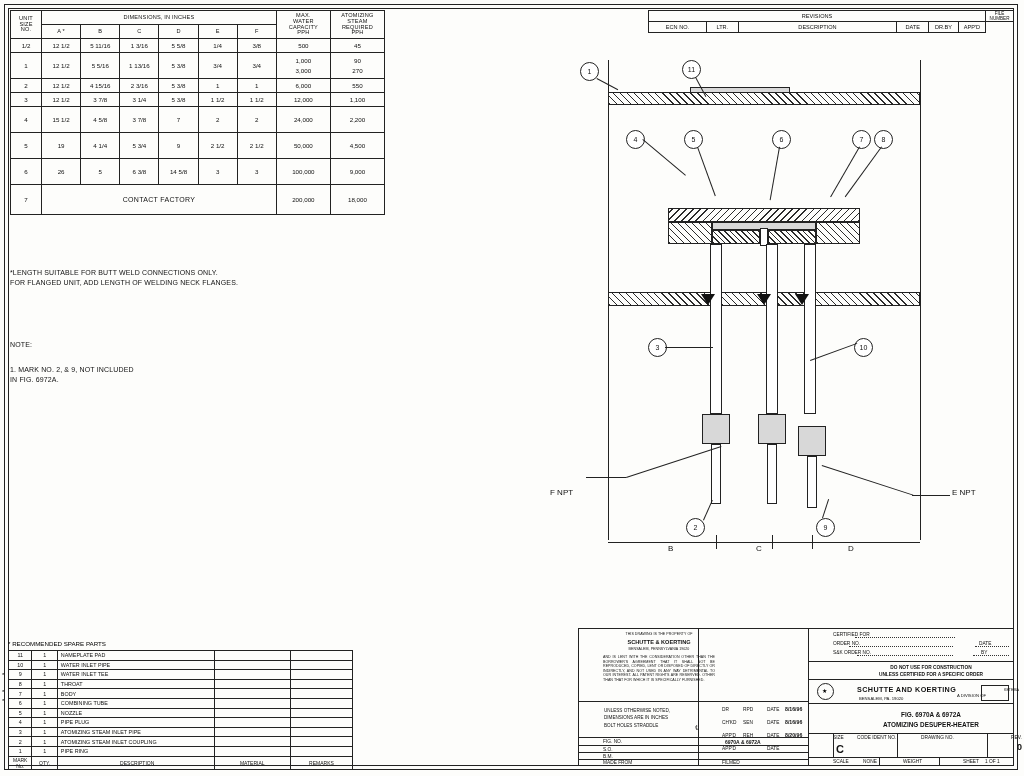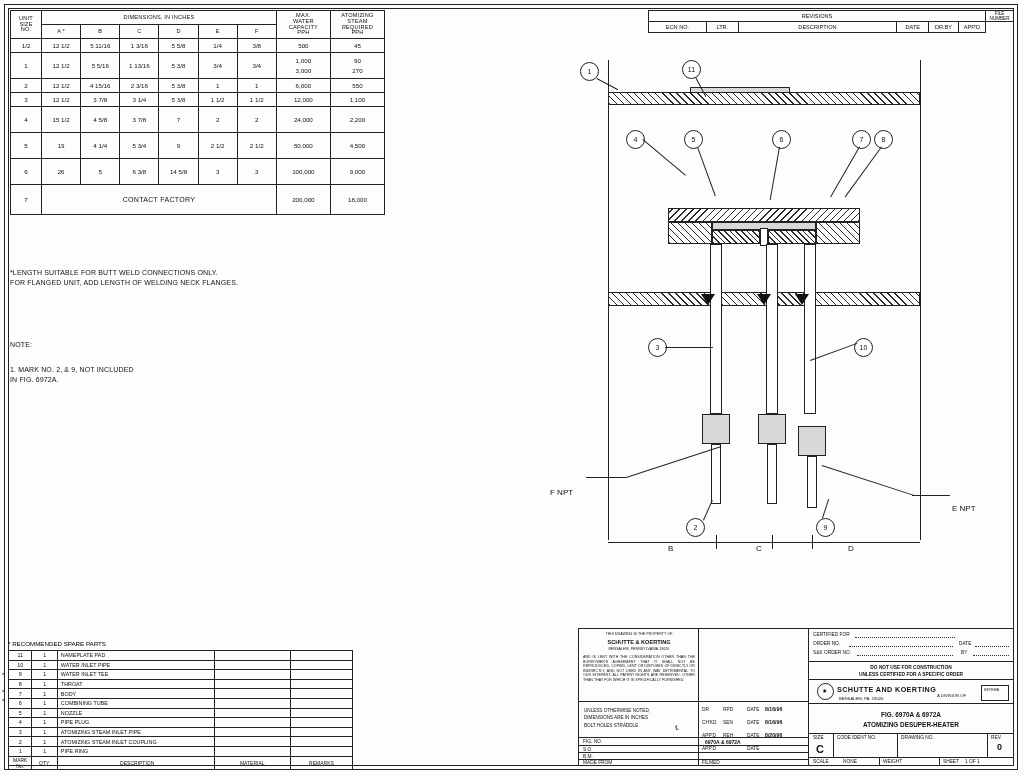--- a/index.html
+++ b/index.html
@@ -68,21 +68,21 @@
   .solidgray{background:#d8d8d8;}
   .out{border:1px solid #222;box-sizing:border-box;}
 
   
   #title-block{position:absolute;left:578px;top:628px;width:436px;height:138px;border:1px solid #222;box-sizing:border-box;font-size:5.4px;}
   .tb-cell{position:absolute;box-sizing:border-box;border-right:1px solid #222;}
   #tb-left{left:0;top:0;width:120px;height:136px;border-right:1px solid #222;}
   #tb-mid{left:120px;top:0;width:110px;height:136px;border-right:1px solid #222;}
   #tb-right{left:230px;top:0;width:204px;height:136px;}
   .tb-line{position:absolute;background:#222;height:1px;left:0;right:0;}
-  .tbtxt{position:absolute;font-size:4.8px;color:#111;line-height:1.3;}
+  .tbtxt{position:absolute;font-size:4.8px;color:#111;line-height:1.3;margin-left:20px;}
   .tbtxt.b{font-weight:bold;}
   .tiny{font-size:3.6px;line-height:1.28;letter-spacing:.05px;}
   .dotline{border-bottom:1px dotted #333;}
   .logo-circ{position:absolute;width:15px;height:15px;border:1px solid #222;border-radius:50%;}
 </style>
 </head>
 <body>
 
 <div id="sheet">
   <div id="border-outer"></div>
@@ -354,21 +354,21 @@
     <div class="vl" style="left:212px;top:495px;height:14px"></div>
     <div class="vl" style="left:252px;top:495px;height:14px"></div>
     <div class="lbl" style="left:108px;top:504px">B</div>
     <div class="lbl" style="left:196px;top:504px">C</div>
     <div class="lbl" style="left:288px;top:504px">D</div>
 
     <div class="lbl" style="left:-10px;top:448px">F NPT</div>
     <div class="hl" style="left:26px;top:437px;width:40px"></div>
     <div class="ln" style="left:66px;top:437px;width:100px;transform:rotate(-18deg)"></div>
 
-    <div class="lbl" style="left:392px;top:464px">E NPT</div>
+    <div class="lbl" style="left:392px;top:448px">E NPT</div>
     <div class="hl" style="left:352px;top:455px;width:38px"></div>
     <div class="ln" style="left:262px;top:425px;width:96px;transform:rotate(18deg)"></div>
 
     <div class="bub" style="left:20px;top:22px">1</div>
     <div class="ln" style="left:37px;top:38px;width:24px;transform:rotate(28deg)"></div>
 
     <div class="bub" style="left:122px;top:20px">11</div>
     <div class="ln" style="left:136px;top:37px;width:22px;transform:rotate(62deg)"></div>
 
     <div class="bub" style="left:66px;top:90px">4</div>

